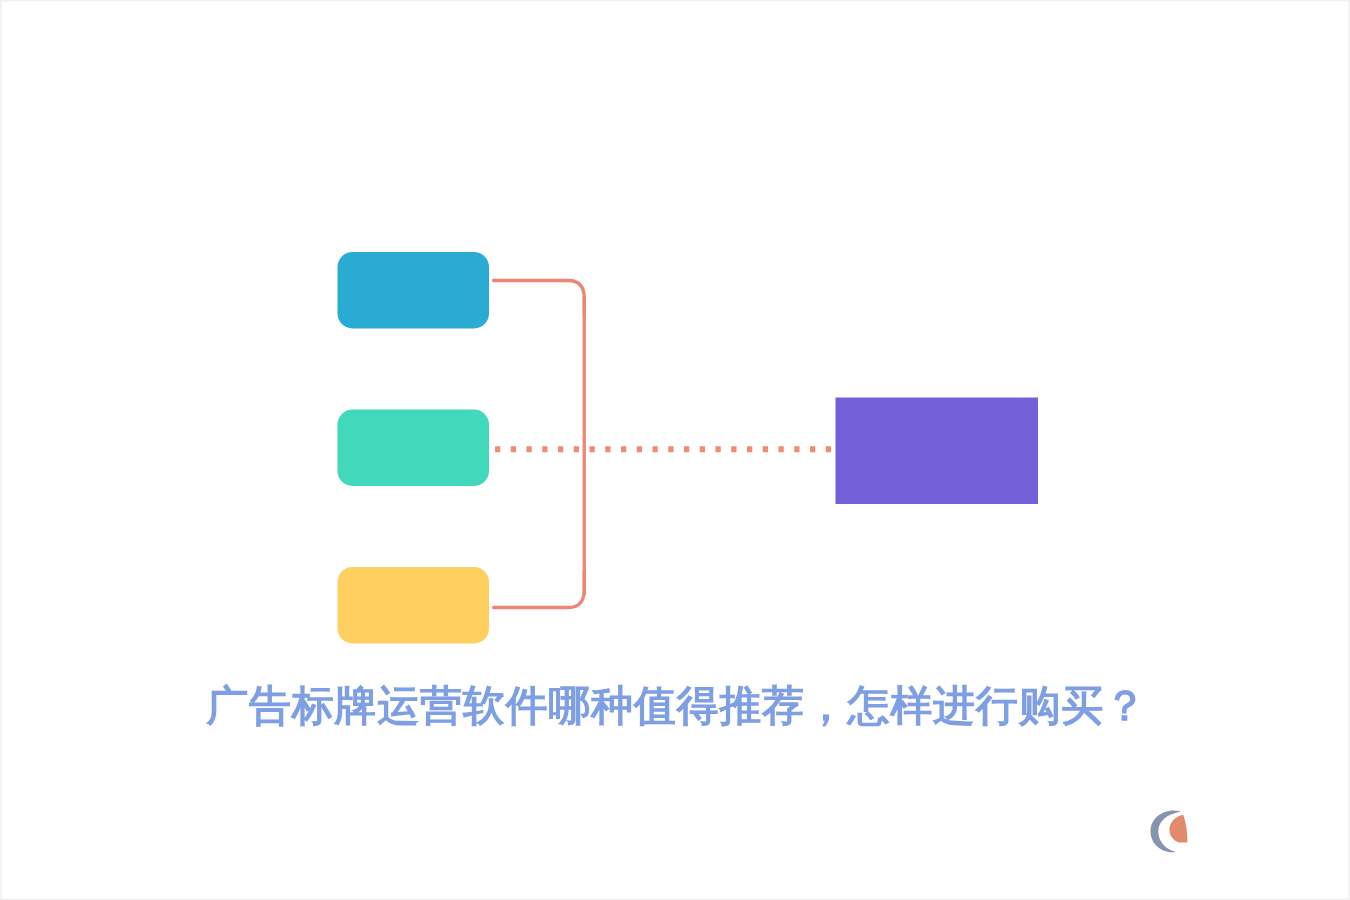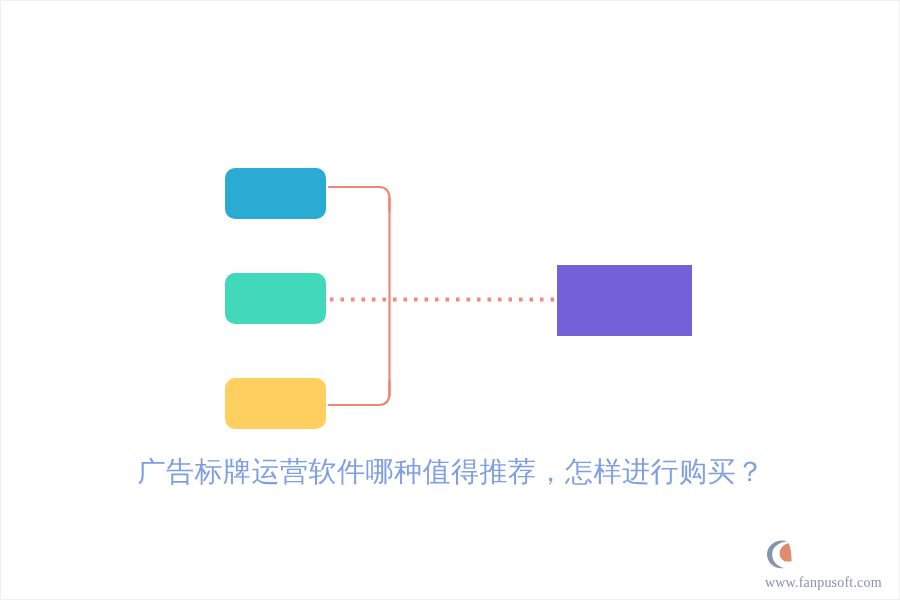--- a/index.html
+++ b/index.html
@@ -65,20 +65,21 @@
     left: 0;
     top: 452px;
     width: 900px;
     text-align: center;
     font-family: "Liberation Serif", "DejaVu Serif", serif;
     font-size: 28px;
     line-height: 38px;
     letter-spacing: 0.5px;
     color: #7f9fe4;
     white-space: nowrap;
+    font-weight: bold;
   }
 
   
   .watermark {
     position: absolute;
     left: 762px;
     top: 534px;
     width: 130px;
     height: 60px;
   }
@@ -156,16 +157,15 @@
                  L 30.0 26.2
                  C 30.0 18.0 29.0 10.0 26.5 4.0 Z" fill="#ffffff"></path>
 
         <path d="M25.8 6.2
                  C 20.6 7.2 16.6 11.2 16.6 16.2
                  C 16.6 20.4 19.4 23.6 23.0 24.6
                  L 28.6 24.6
                  C 28.6 17.8 27.8 11.4 25.8 6.2 Z" fill="#e08a6e"></path>
       </svg>
     </div>
-    <div class="wm-url" style="color: rgb(134, 148, 173);">www.fanpusoft.com</div>
   </div>
 
 </div>
 
 </body></html>

